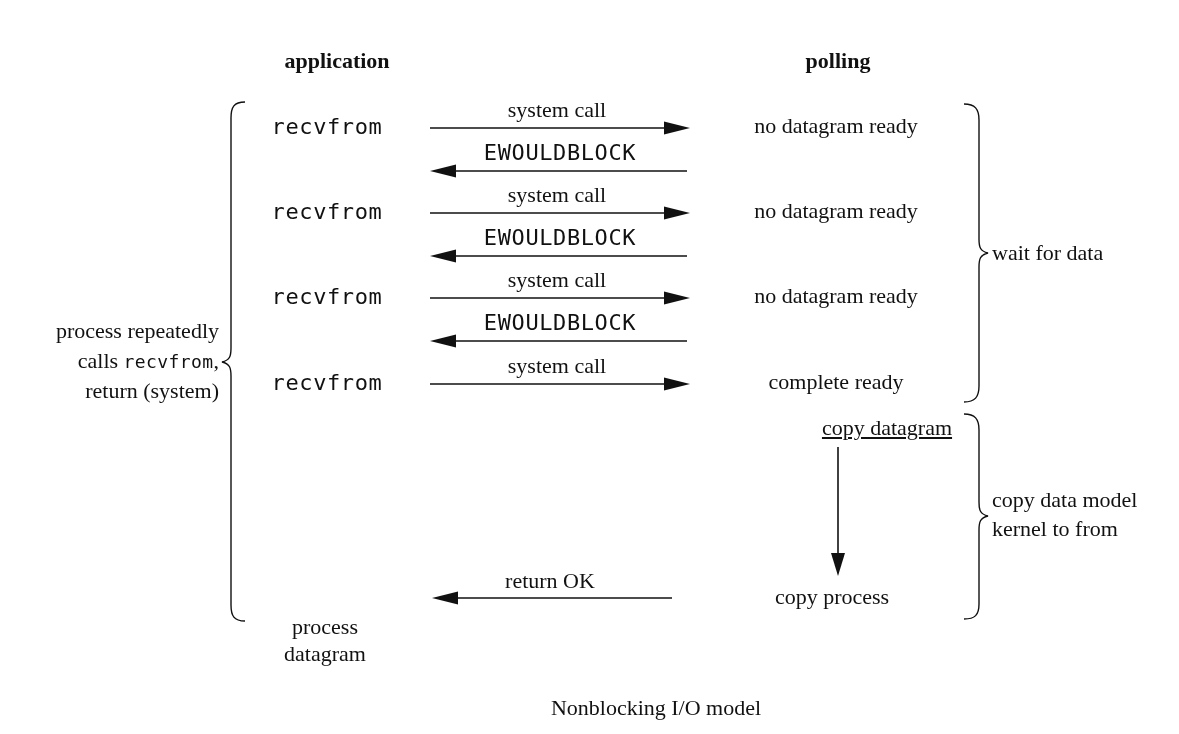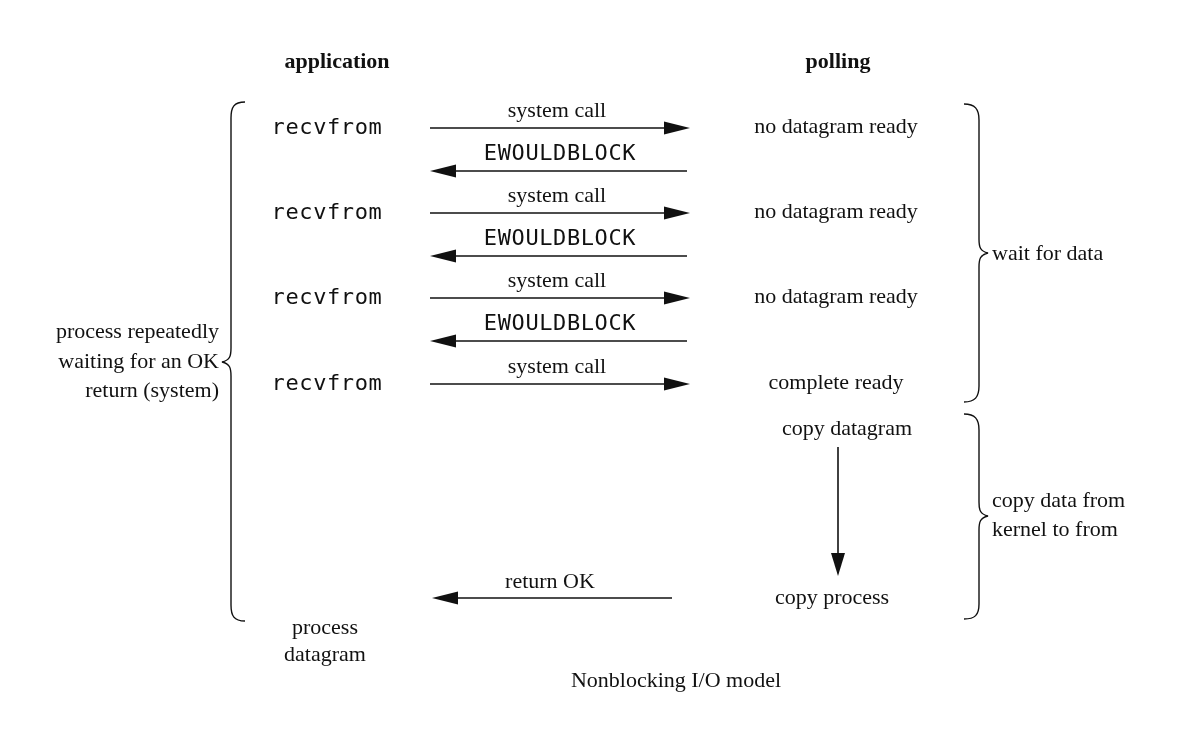--- a/index.html
+++ b/index.html
@@ -105,21 +105,21 @@
 
       <path d="M 964 414 C 975 414 979 419 979 430 L 979 502 C 979 510 980 514 988 516 C 980 518 979 522 979 530 L 979 604 C 979 615 975 619 964 619"></path>
     </g>
   </svg>
 
   <div class="lbl bold" style="left:337px;top:61px;">application</div>
   <div class="lbl bold" style="left:838px;top:61px;">polling</div>
 
   <div id="left-note">
     <div>process repeatedly</div>
-    <div>waiting for an OK</div>
+    <div><span>calls </span><span class="mono-inline">recvfrom</span><span>,</span></div>
     <div>return (system)</div>
   </div>
 
   <div class="lbl mono" style="left:327px;top:127px;">recvfrom</div>
   <div class="lbl mono" style="left:327px;top:212px;">recvfrom</div>
   <div class="lbl mono" style="left:327px;top:297px;">recvfrom</div>
   <div class="lbl mono" style="left:327px;top:383px;">recvfrom</div>
 
   <div class="lbl" style="left:557px;top:110px;">system call</div>
   <div class="lbl mono" style="left:560px;top:153px;">EWOULDBLOCK</div>
@@ -127,25 +127,25 @@
   <div class="lbl mono" style="left:560px;top:238px;">EWOULDBLOCK</div>
   <div class="lbl" style="left:557px;top:280px;">system call</div>
   <div class="lbl mono" style="left:560px;top:323px;">EWOULDBLOCK</div>
   <div class="lbl" style="left:557px;top:366px;">system call</div>
   <div class="lbl" style="left:550px;top:581px;text-align:right;">return OK</div>
 
   <div class="lbl" style="left:836px;top:126px;">no datagram ready</div>
   <div class="lbl" style="left:836px;top:211px;">no datagram ready</div>
   <div class="lbl" style="left:836px;top:296px;">no datagram ready</div>
   <div class="lbl" style="left:836px;top:382px;">complete ready</div>
-  <div class="lbl" style="left:847px;top:428px;">copy datagram</div>
+  <div class="lbl" style="left:887px;top:428px;text-decoration:underline;">copy datagram</div>
   <div class="lbl" style="left:832px;top:597px;">copy process</div>
 
   <div class="lbl" style="left:325px;top:627px;">process</div>
   <div class="lbl" style="left:325px;top:654px;">datagram</div>
 
   <div class="lbl left-anchor" style="left:992px;top:253px;">wait for data</div>
-  <div class="lbl left-anchor" style="left:992px;top:500px;">copy data from</div>
+  <div class="lbl left-anchor" style="left:992px;top:500px;">copy data model</div>
   <div class="lbl left-anchor" style="left:992px;top:529px;">kernel to from</div>
 
-  <div class="lbl caption" style="left:656px;top:680px;margin-left:20px;">Nonblocking I/O model</div>
+  <div class="lbl caption" style="left:656px;top:708px;">Nonblocking I/O model</div>
 
 </div>
 
 </body></html>

